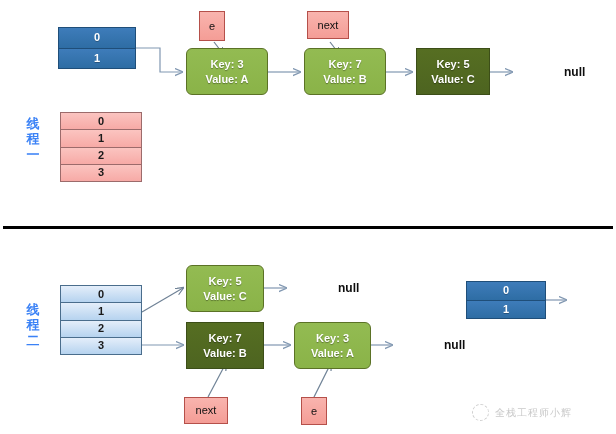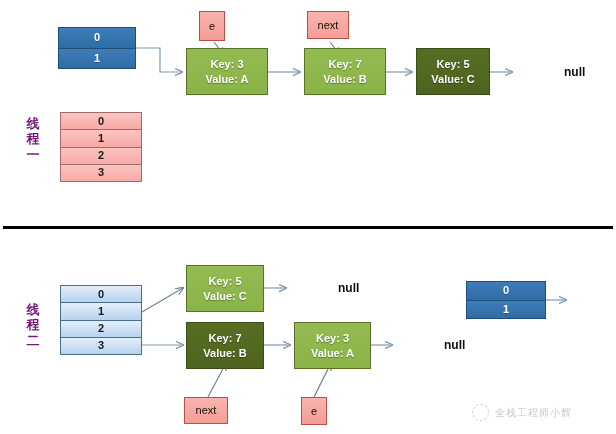--- a/index.html
+++ b/index.html
@@ -78,21 +78,21 @@
     flex-direction: column;
     align-items: center;
     justify-content: center;
     font-weight: bold;
     font-size: 11px;
     line-height: 1.35;
     color: #ffffff;
     text-shadow: 0 1px 1px rgba(0,0,0,.35);
     border: 1px solid #5b7226;
   }
-  .node.green-light { background: #8cb councilor; }
+  .node.green-light { background: #8cb councilor; border-radius: 6px; }
   .node.green-light { background: linear-gradient(to bottom, #93bb52 0%, #8ab348 100%); }
   .node.green-dark  { background: linear-gradient(to bottom, #566e22 0%, #4d6420 100%); border-color: #3c4e18; }
 
   
   .ptr {
     position: absolute;
     box-sizing: border-box;
     display: flex;
     align-items: center;
     justify-content: center;
@@ -112,21 +112,21 @@
     line-height: 1;
     padding-left: 48px;
   }
 
   
   .threadlabel {
     position: absolute;
     font-family: "DejaVu Sans", "Liberation Sans", sans-serif;
     font-weight: bold;
     font-size: 13px;
-    color: #701a75;
+    color: #3b82f6;
     width: 18px;
     text-align: center;
     line-height: 1.18;
     word-break: break-all;
   }
 
   
   .divider {
     position: absolute;
     background: #000000;

